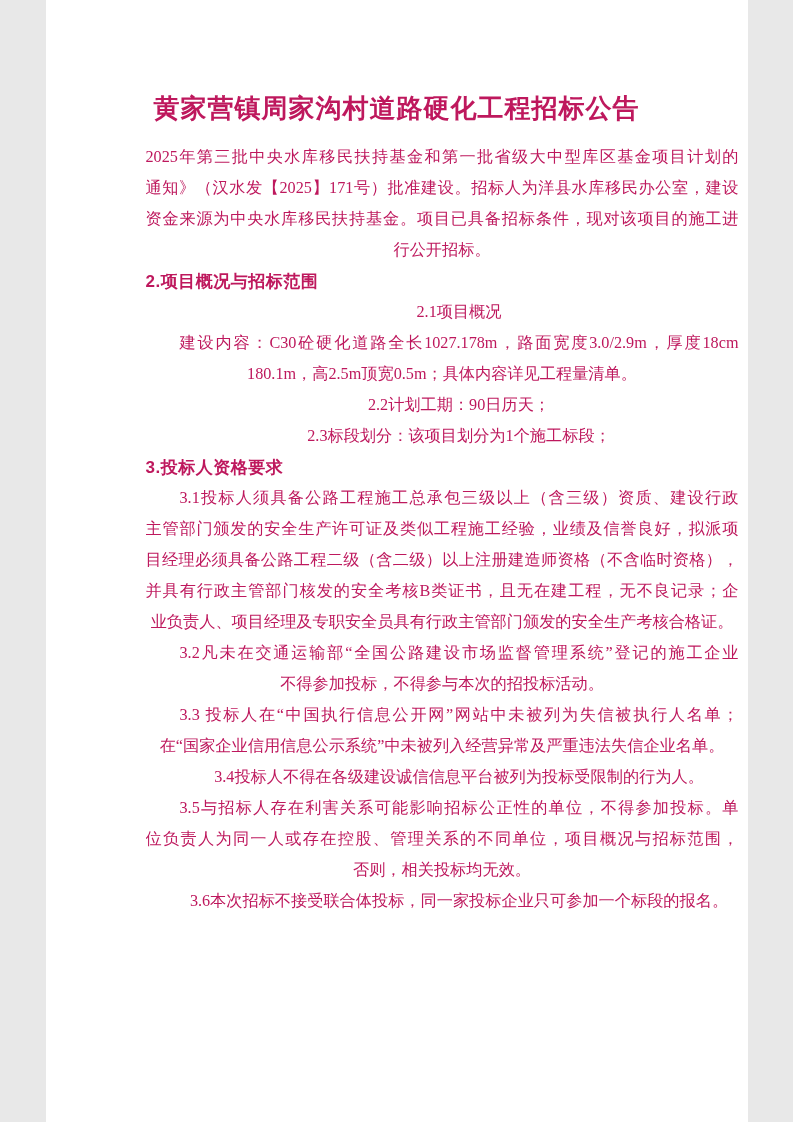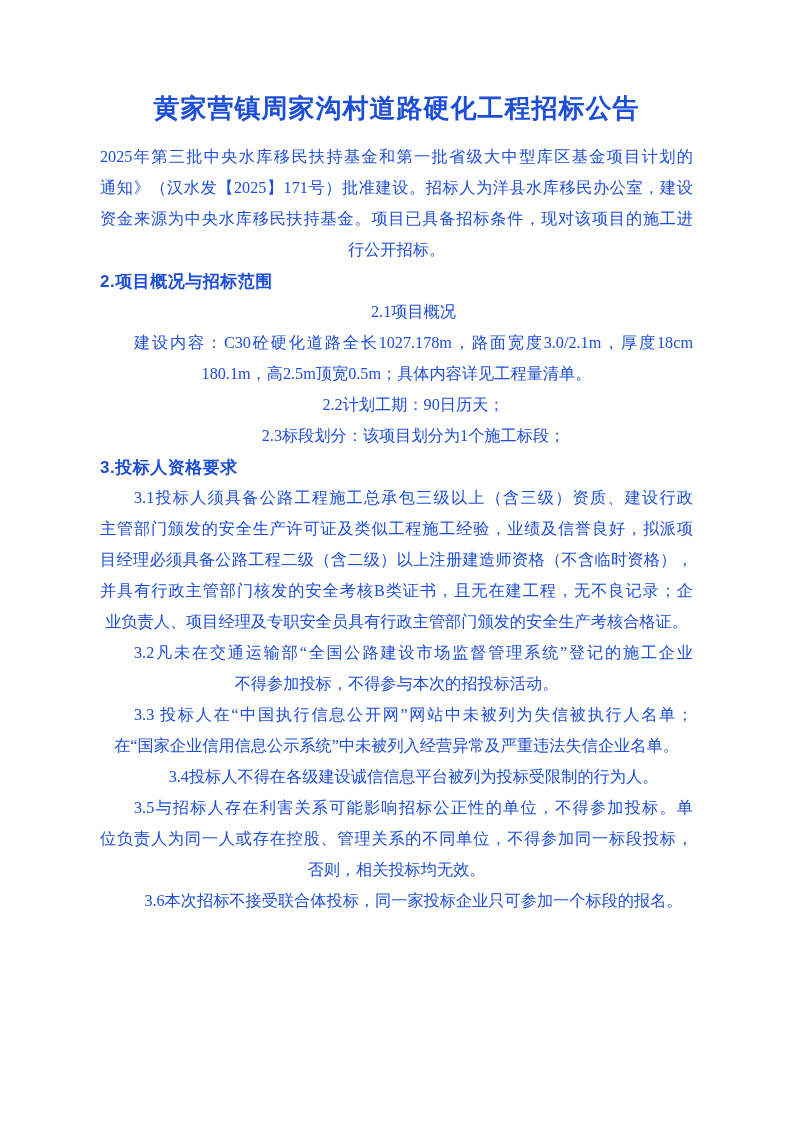--- a/index.html
+++ b/index.html
@@ -2,27 +2,27 @@
 <html><head>
 <meta charset="utf-8">
 <style>
   html, body {
     margin: 0;
     padding: 0;
     background: #e8e8e8;
   }
   .page {
     position: relative;
-    width: 793px;
+    width: 702px;
     height: 1122px;
     margin: 0 auto;
     background: #ffffff;
     overflow: hidden;
     font-family: "Liberation Serif", "DejaVu Serif", serif;
-    color: #1d4ed8;
+    color: #be185d;
   }
   .doc-title {
     margin: 0;
     padding-top: 90px;
     text-align: center;
     font-size: 26px;
     line-height: 38px;
     font-weight: bold;
     letter-spacing: 1px;
     font-family: "Liberation Serif", "DejaVu Serif", serif;
@@ -67,21 +67,21 @@
         <div class="line fill">2025年第三批中央水库移民扶持基金和第一批省级大中型库区基金项目计划的</div>
         <div class="line fill">通知》（汉水发【2025】171号）批准建设。招标人为洋县水库移民办公室，建设</div>
         <div class="line fill">资金来源为中央水库移民扶持基金。项目已具备招标条件，现对该项目的施工进</div>
         <div class="line">行公开招标。</div>
       </div>
       <div class="heading">2.项目概况与招标范围</div>
       <div class="para">
         <div class="line indent">2.1项目概况</div>
       </div>
       <div class="para">
-        <div class="line indent fill">建设内容：C30砼硬化道路全长1027.178m，路面宽度3.0/2.1m，厚度18cm</div>
+        <div class="line indent fill">建设内容：C30砼硬化道路全长1027.178m，路面宽度3.0/2.9m，厚度18cm</div>
         <div class="line">180.1m，高2.5m顶宽0.5m；具体内容详见工程量清单。</div>
       </div>
       <div class="para">
         <div class="line indent">2.2计划工期：90日历天；</div>
       </div>
       <div class="para">
         <div class="line indent">2.3标段划分：该项目划分为1个施工标段；</div>
       </div>
       <div class="heading">3.投标人资格要求</div>
       <div class="para">
@@ -97,20 +97,20 @@
       </div>
       <div class="para">
         <div class="line indent fill">3.3 投标人在“中国执行信息公开网”网站中未被列为失信被执行人名单；</div>
         <div class="line">在“国家企业信用信息公示系统”中未被列入经营异常及严重违法失信企业名单。</div>
       </div>
       <div class="para">
         <div class="line indent">3.4投标人不得在各级建设诚信信息平台被列为投标受限制的行为人。</div>
       </div>
       <div class="para">
         <div class="line indent fill">3.5与招标人存在利害关系可能影响招标公正性的单位，不得参加投标。单</div>
-        <div class="line fill">位负责人为同一人或存在控股、管理关系的不同单位，不得参加同一标段投标，</div>
+        <div class="line fill">位负责人为同一人或存在控股、管理关系的不同单位，项目概况与招标范围，</div>
         <div class="line">否则，相关投标均无效。</div>
       </div>
       <div class="para">
         <div class="line indent">3.6本次招标不接受联合体投标，同一家投标企业只可参加一个标段的报名。</div>
       </div>
     </div>
 </div>
 
 </body></html>

